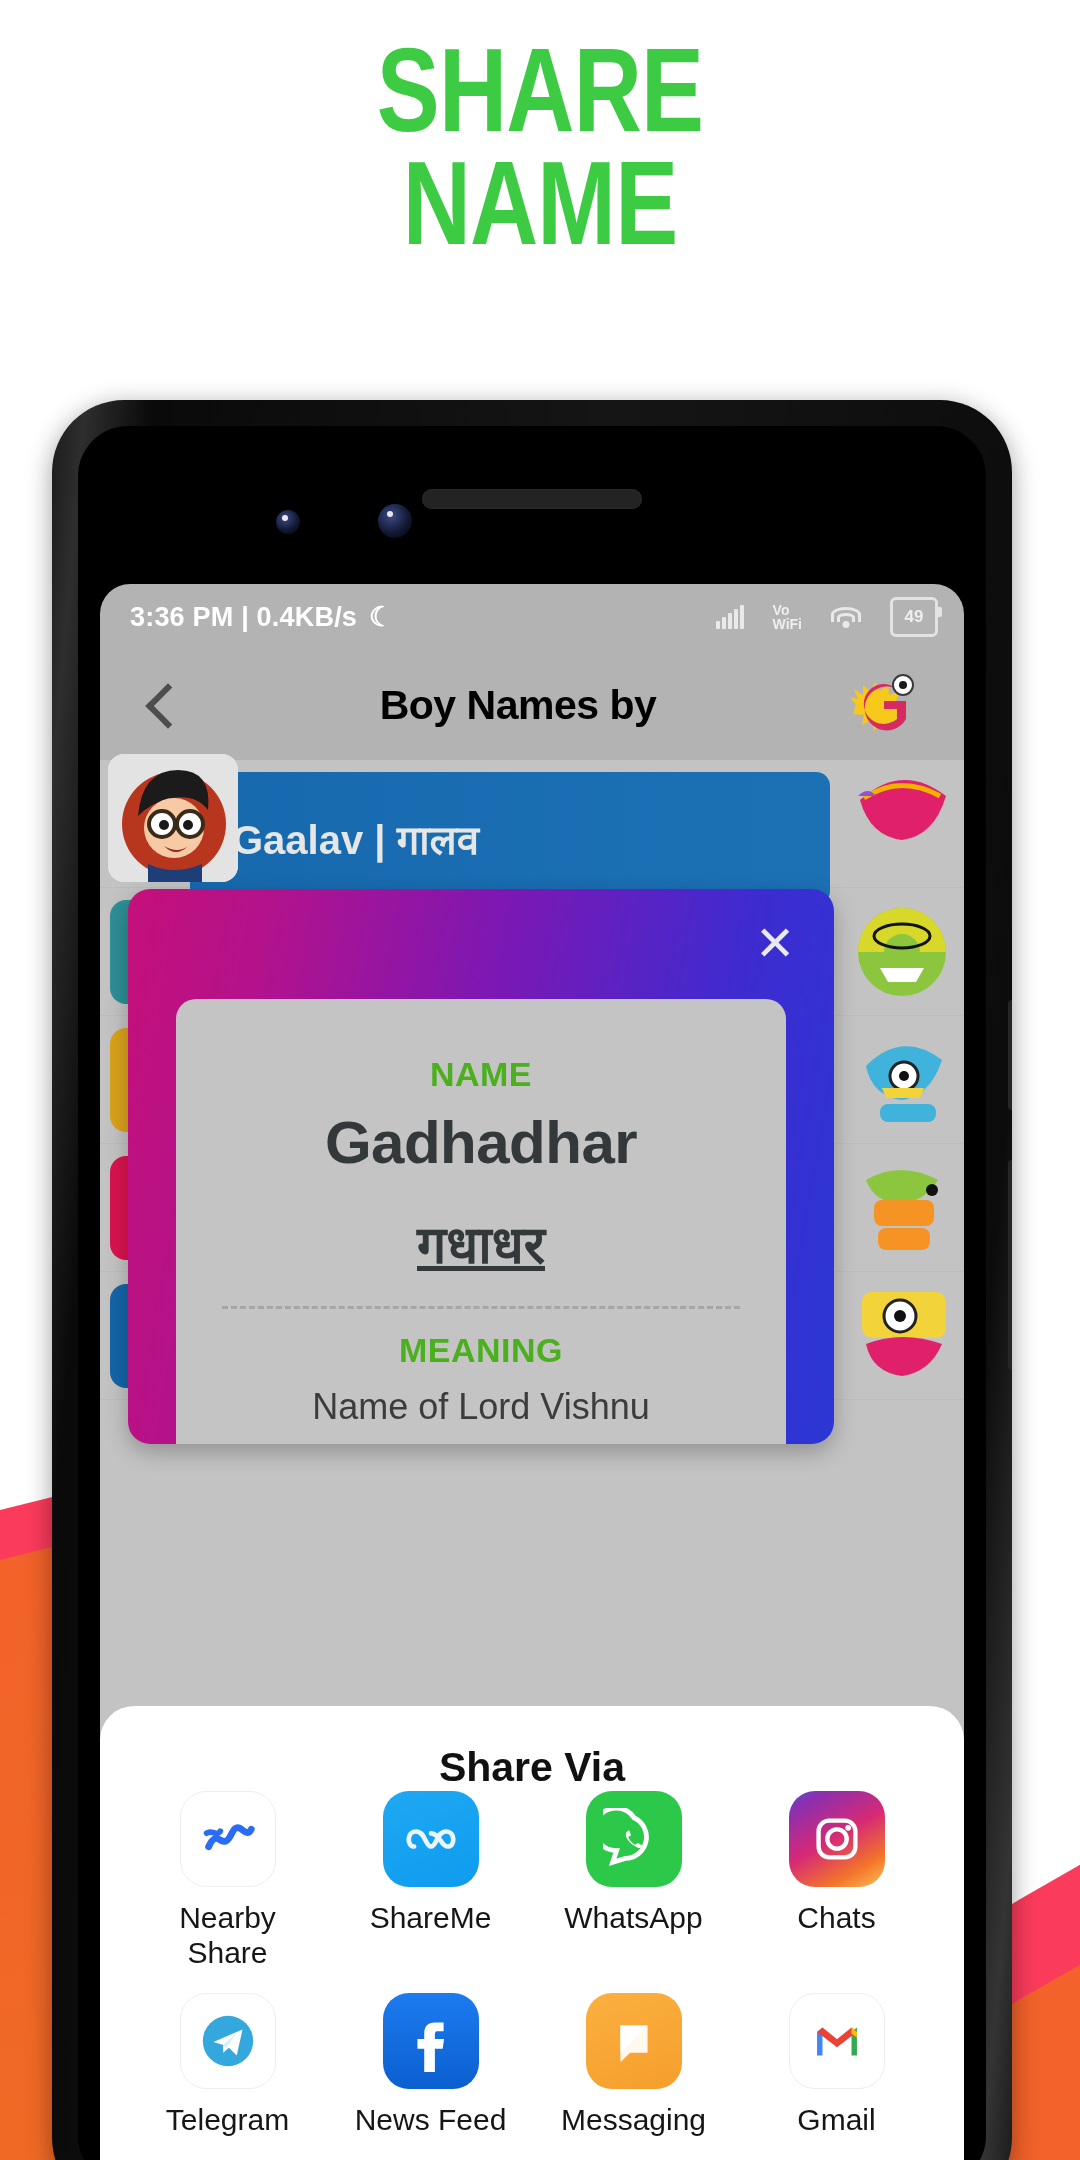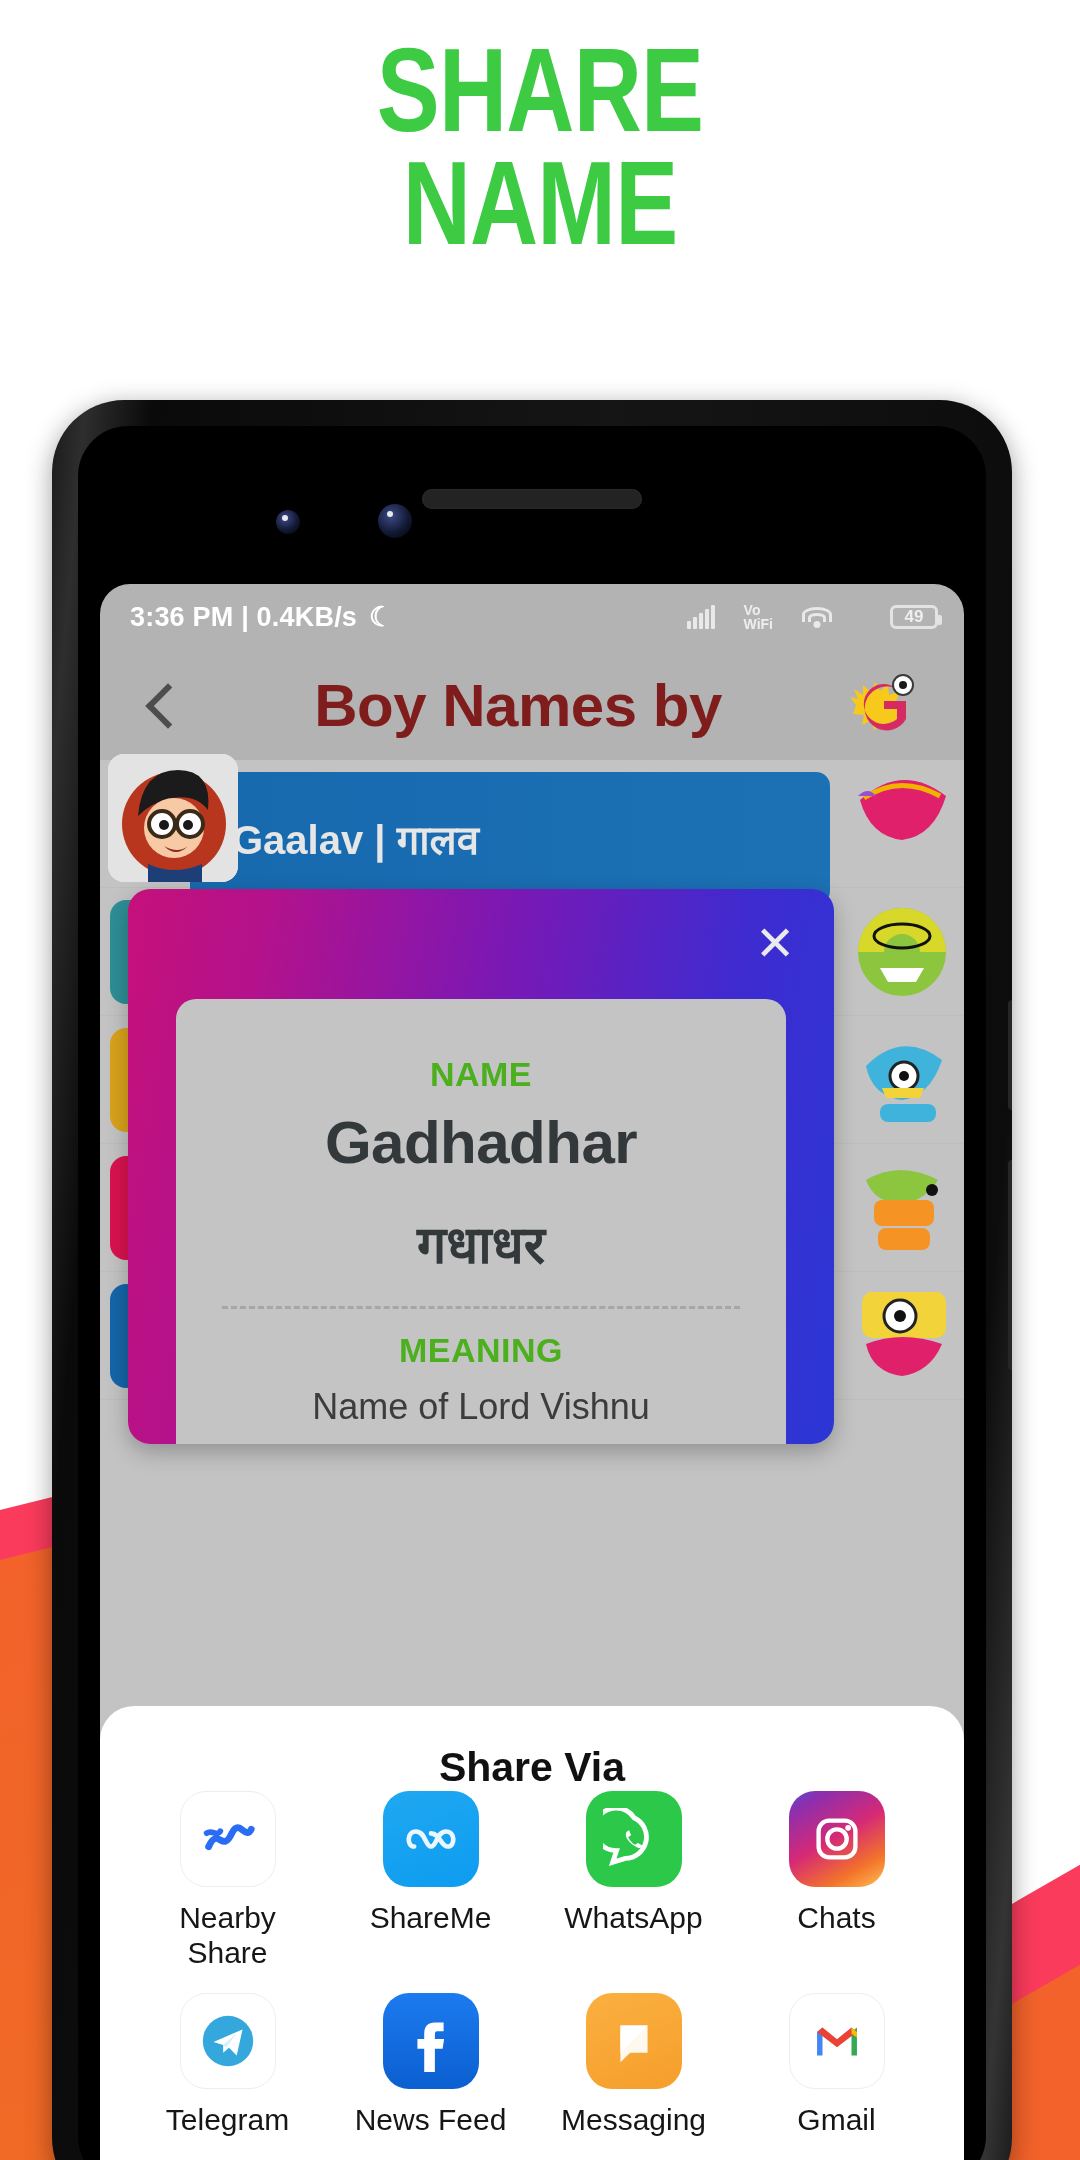--- a/index.html
+++ b/index.html
@@ -113,35 +113,35 @@
   .bars i:nth-child(1){height:8px} .bars i:nth-child(2){height:12px}
   .bars i:nth-child(3){height:16px} .bars i:nth-child(4){height:20px}
   .bars i:nth-child(5){height:24px}
   .volte { font-size:14px; font-weight:bold; line-height:1.02; text-align:left; color:#eee; }
   .wifi { position:relative; width:30px; height:22px; }
   .wifi span { position:absolute; left:50%; transform:translateX(-50%);
     border:3px solid #e9e9e9; border-bottom:none; border-radius:50% 50% 0 0; }
   .wifi .w1 { width:30px; height:15px; bottom:6px; }
   .wifi .w2 { width:18px; height:9px;  bottom:6px; }
   .wifi .w3 { width:7px; height:7px; bottom:0; border-radius:50%; border:none; background:#e9e9e9; }
-  .battery { position:relative; width:48px; height:24px; border:3px solid #e3e3e3; border-radius:6px;
-             display:flex; align-items:center; justify-content:center;margin-left:29px; }
+  .battery { position:relative; width:48px; height:40px; border:3px solid #e3e3e3; border-radius:6px;
+             display:flex; align-items:center; justify-content:center; }
   .battery::after { content:""; position:absolute; right:-7px; top:7px; width:4px; height:10px; background:#e3e3e3; border-radius:0 2px 2px 0; }
   .battery span { font-size:17px; font-weight:bold; color:#efefef; }
 
   
   .appbar { height:110px; display:flex; align-items:center; padding:0 26px; }
   .back-chev { width:46px; height:46px; position:relative; margin-left:10px; }
   .back-chev::before {
     content:""; position:absolute; left:16px; top:8px; width:26px; height:26px;
     border-left:6px solid #4d4d4d; border-bottom:6px solid #4d4d4d;
     transform: rotate(45deg);
   }
   .appbar-title {
-    flex:1; text-align:center; font-size:60px; font-weight:bold; color:#7f1d1d;
+    flex:1; text-align:center; font-size:41px; font-weight:bold; color:#000000;
     letter-spacing:-.5px; padding-left:6px;
   }
   .glogo { width:72px; height:72px; position:relative; margin-right:18px; }
 
   
   .list { position:absolute; left:0; top:176px; width:864px; bottom:0; background:#c3c3c3; }
   .list-row { position:relative; height:128px; border-bottom:1px solid #bdbdbd; }
   .mini-card { position:absolute; left:10px; top:12px; width:62px; height:104px; border-radius:16px; }
   .mini-card.c-blue   { background:#1565A8; }
   .mini-card.c-teal   { background:#2E8E96; }
@@ -180,21 +180,21 @@
     padding:56px 40px 0;
     text-align:center;
   }
   .lbl-name, .lbl-meaning {
     color:#4CAF1E; font-size:34px; font-weight:bold; letter-spacing:.5px;
   }
   .val-name {
     margin-top:14px; font-size:60px; font-weight:bold; color:#33383B; letter-spacing:-.5px;
   }
   .val-name-hi {
-    margin-top:30px; font-size:52px; font-weight:bold; color:#33383B;
+    margin-top:30px; font-size:52px; font-weight:bold; color:#33383B;text-decoration:underline;
   }
   .dashed { margin:28px 6px 22px; border-top:3px dashed #a6a6a6; }
   .val-meaning { margin-top:16px; font-size:36px; color:#3c3c3c; }
 
   
   .sharesheet {
     position:absolute; left:0; bottom:0; width:864px; height:482px;
     background:#ffffff;
     border-top-left-radius:34px; border-top-right-radius:34px;
     padding-top:38px;

